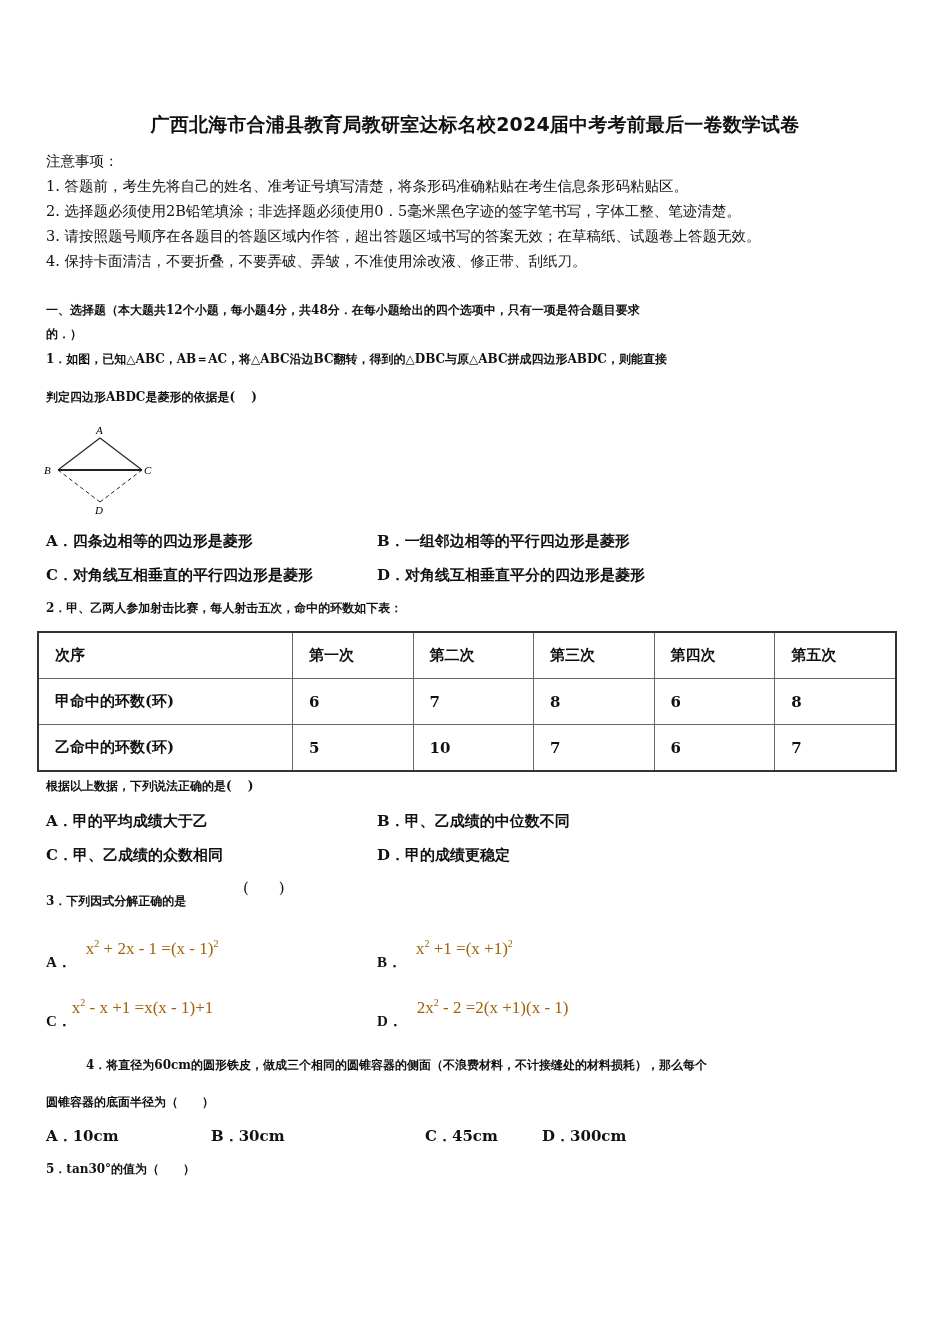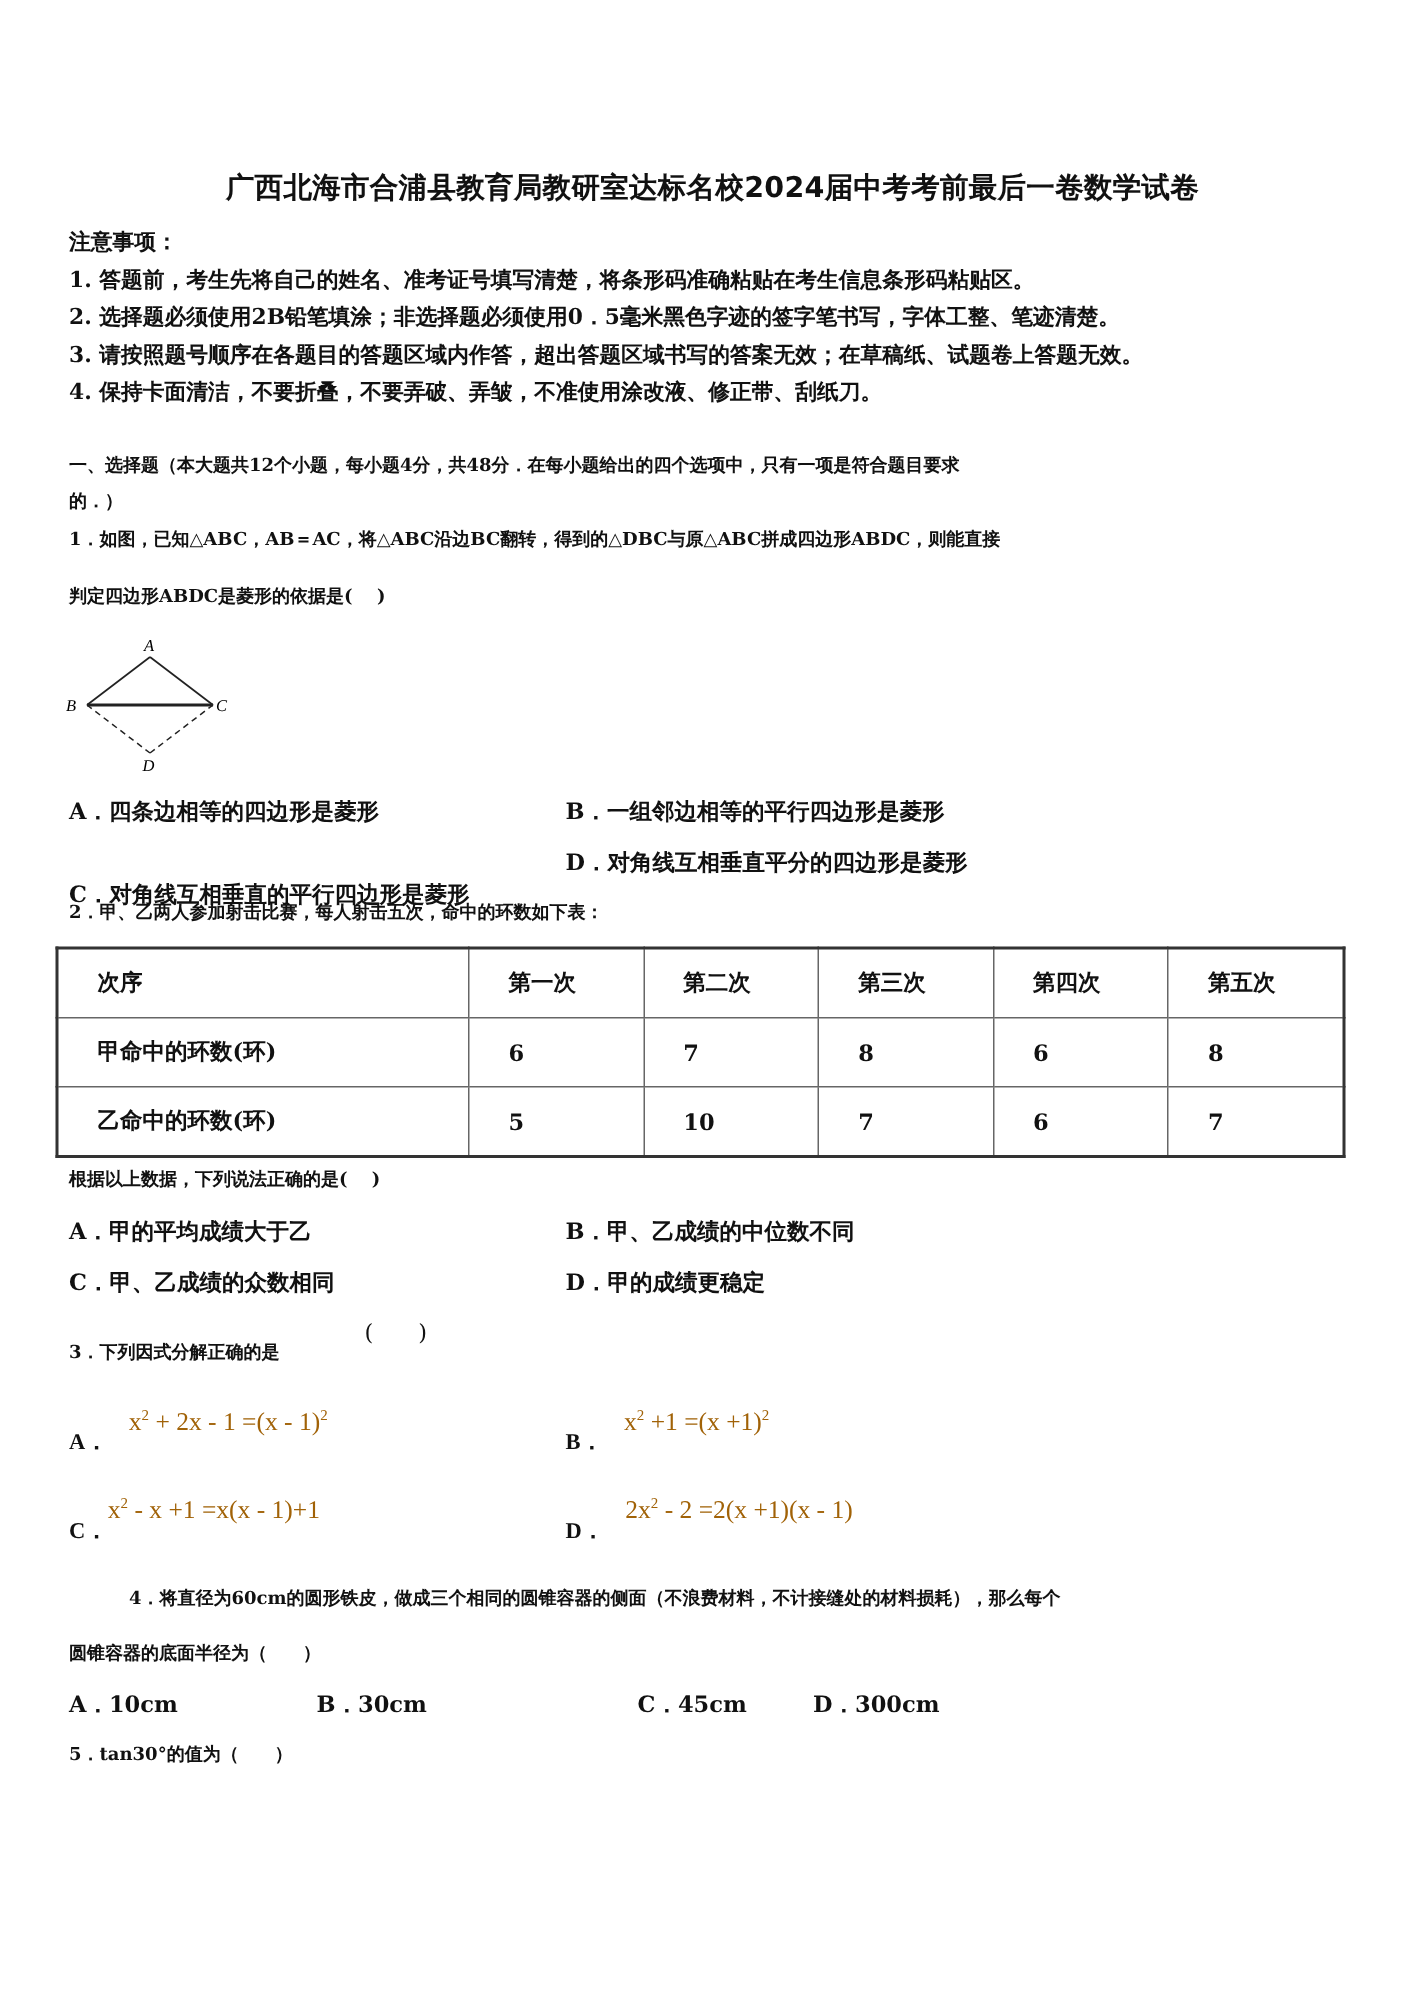--- a/index.html
+++ b/index.html
@@ -1,26 +1,26 @@
 <!DOCTYPE html>
 <html><head>
 <meta charset="utf-8">
 <style>
   html, body { margin: 0; padding: 0; background: #ffffff; }
   body { width: 950px; height: 1344px; position: relative; overflow: hidden;
          font-family: "DejaVu Serif", "Liberation Serif", serif; color: #111; }
   .abs { position: absolute; white-space: nowrap; }
   .title { left: 0; width: 950px; top: 112px; text-align: center; font-family: "DejaVu Sans", "Liberation Sans", sans-serif;
            font-weight: bold; font-size: 19px; letter-spacing: 0.2px; }
-  .note { font-size: 14.5px; left: 46px; font-weight: bold; }
+  .note { font-size: 14.5px; left: 46px; }
   .q { font-size: 12px; font-weight: bold; left: 46px; }
   .opt { font-size: 15px; font-weight: bold; }
   table.score { position: absolute; left: 37px; top: 631px; width: 860px; border-collapse: collapse;
                 border: 2px solid #333; font-size: 15px; font-weight: bold; }
-  table.score td { border: 1px solid #666; height: 45px; padding: 0 26px; vertical-align: middle; }
+  table.score td { border: 1px solid #666; height: 45px; padding: 0 16px; vertical-align: middle; }
   table.score td:first-child { width: 221px; }
   .math { font-family: "Liberation Serif", "DejaVu Serif", serif; font-size: 17px; font-weight: normal; color: #a16207; }
   .math sup { font-size: 10px; }
   .lbl { font-family: "Liberation Serif", serif; font-weight: bold; font-size: 15px; }
   .paren-small { font-size: 15px; font-weight: normal; }
 </style>
 </head>
 <body>
 
 <div class="abs title">广西北海市合浦县教育局教研室达标名校2024届中考考前最后一卷数学试卷</div>
@@ -44,21 +44,21 @@
   <line x1="18" y1="50" x2="60" y2="82" stroke="#222" stroke-width="1" stroke-dasharray="4,3"></line>
   <line x1="60" y1="82" x2="102" y2="50" stroke="#222" stroke-width="1" stroke-dasharray="4,3"></line>
   <text x="56" y="14" font-size="11" font-style="italic" font-family="Liberation Serif, serif">A</text>
   <text x="4" y="54" font-size="11" font-style="italic" font-family="Liberation Serif, serif">B</text>
   <text x="104" y="54" font-size="11" font-style="italic" font-family="Liberation Serif, serif">C</text>
   <text x="55" y="94" font-size="11" font-style="italic" font-family="Liberation Serif, serif">D</text>
 </svg>
 
 <div class="abs opt" style="left:46px; top:532px;">A．四条边相等的四边形是菱形</div>
 <div class="abs opt" style="left:377px; top:532px;">B．一组邻边相等的平行四边形是菱形</div>
-<div class="abs opt" style="left:46px; top:566px;margin-top:21px;">C．对角线互相垂直的平行四边形是菱形</div>
+<div class="abs opt" style="left:46px; top:566px;">C．对角线互相垂直的平行四边形是菱形</div>
 <div class="abs opt" style="left:377px; top:566px;">D．对角线互相垂直平分的四边形是菱形</div>
 
 <div class="abs q" style="top:600px;">2．甲、乙两人参加射击比赛，每人射击五次，命中的环数如下表：</div>
 
 <table class="score">
   <tbody>
       <tr>
     <td>次序</td>
     <td>第一次</td>
     <td>第二次</td>

